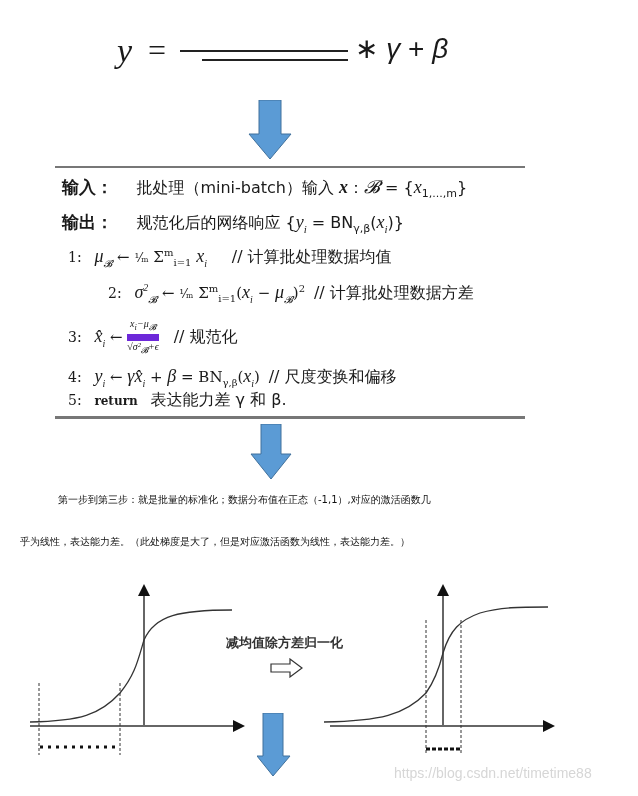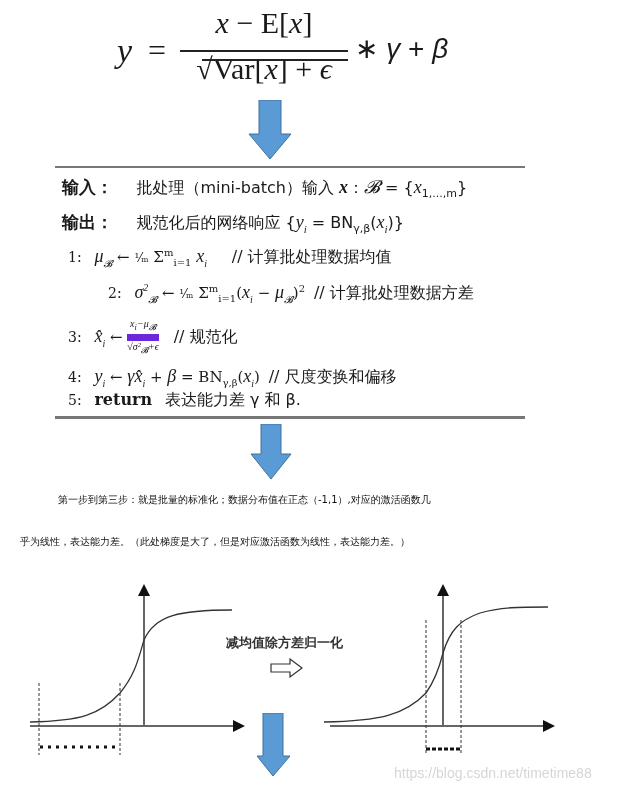--- a/index.html
+++ b/index.html
@@ -29,23 +29,21 @@
   .desc { font-family:"DejaVu Sans", sans-serif; font-size:10px; color:#111; white-space:nowrap; }
   .watermark { left:394px; top:765px; font-family:Liberation Sans, sans-serif; font-size:14px; color:#d6d6d6; }
   .mid-label { left:226px; top:634px; font-family:"DejaVu Sans", sans-serif; font-size:13px; font-weight:bold; color:#333; white-space:nowrap; }
 </style>
 </head>
 <body>
 
 <div class="abs formula">
   <div class="abs f-y">y</div>
   <div class="abs f-eq">=</div>
-  <div class="abs f-num"><i>x</i> − E[<i>x</i>]</div>
   <div class="abs f-bar"></div>
-  <div class="abs f-den">√Var[<i>x</i>] + <i>ϵ</i></div>
   <div class="abs f-sqrt-top"></div>
   <div class="abs f-rest">∗ <i>γ</i> + <i>β</i></div>
 </div>
 
 <svg class="abs down-arrow" style="left:248px;top:100px;" width="44" height="60">
   <polygon points="11,0 33,0 33,34 43,34 22,59 1,34 11,34" fill="#5b9bd5" stroke="#41719c" stroke-width="1"></polygon>
 </svg>
 
 <div class="abs rule" style="top:166px;"></div>
 
@@ -82,21 +80,21 @@
 </div>
 
 <div class="abs algo-line step" style="top:366px;left:68px;">
   <span class="num">4:</span>
   <span class="math">y<sub style="font-size:10px">i</sub></span> ← <span class="math">γx̂<sub style="font-size:10px">i</sub></span> + <span class="math">β</span> = BN<sub style="font-size:10px">γ,β</sub>(<span class="math">x<sub style="font-size:10px">i</sub></span>)
   <span class="cn" style="margin-left:4px">// 尺度变换和偏移</span>
 </div>
 
 <div class="abs algo-line step" style="top:390px;left:68px;">
   <span class="num">5:</span>
-  <b style="font-size:16px;margin-right:8px">return</b>
+  <b style="font-size:12px;margin-right:8px">return</b>
   <span class="cn">表达能力差 γ 和 β.</span>
 </div>
 
 <div class="abs rule" style="top:416px;height:3px;"></div>
 
 <svg class="abs down-arrow" style="left:250px;top:424px;" width="44" height="56">
   <polygon points="11,0 31,0 31,30 41,30 21,55 1,30 11,30" fill="#5b9bd5" stroke="#41719c" stroke-width="1"></polygon>
 </svg>
 
 <div class="abs desc" style="left:58px;top:493px;">第一步到第三步：就是批量的标准化；数据分布值在正态（-1,1）,对应的激活函数几</div>

